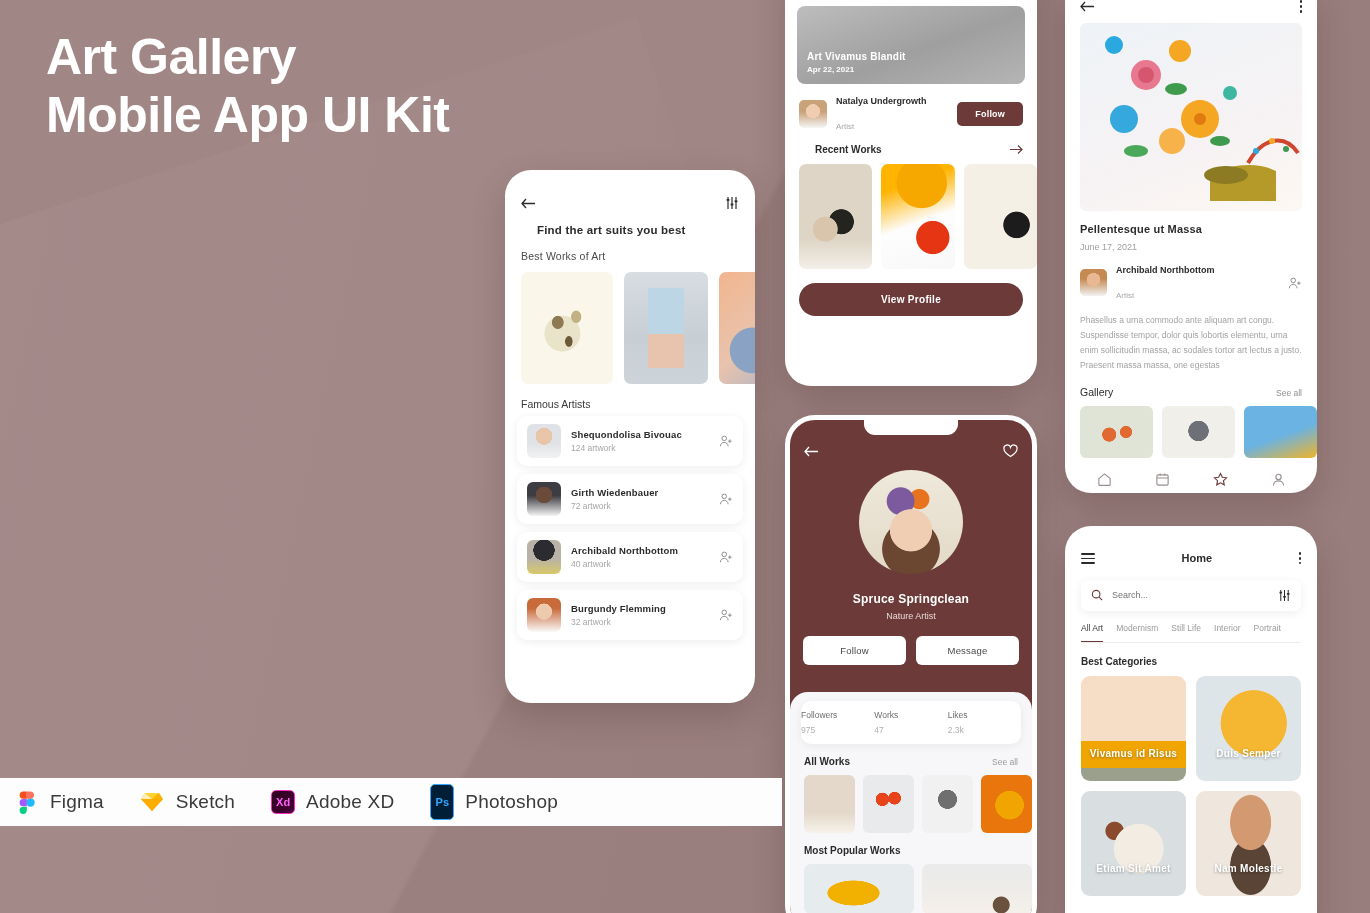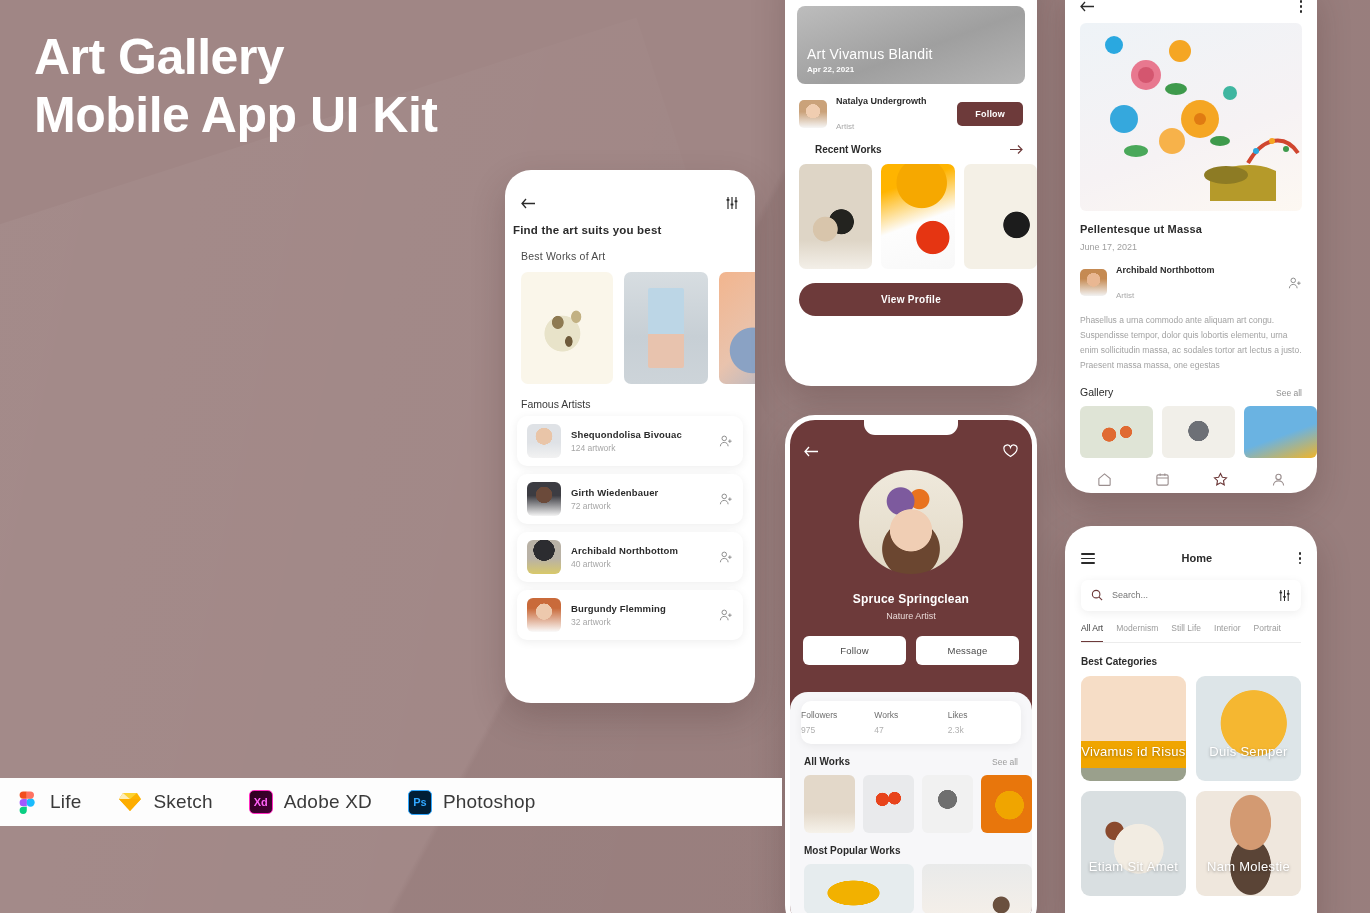--- a/index.html
+++ b/index.html
@@ -17,21 +17,21 @@
   }
   .bg-diag2 {
     position: absolute; left:-200px; top: 150px; width: 1000px; height: 900px;
     background: linear-gradient(120deg, rgba(255,255,255,0.05), rgba(255,255,255,0));
     transform: rotate(-18deg);
     pointer-events: none;
   }
 
   
   .hero {
-    position: absolute; left: 34px; top: 28px; z-index: 5;
+    position: absolute; left: 46px; top: 28px; z-index: 5;
   }
   .hero h1 {
     color: #ffffff;
     font-size: 50px;
     line-height: 58px;
     font-weight: bold;
     letter-spacing: -0.5px;
   }
 
   
@@ -43,37 +43,37 @@
     gap: 0px;
     z-index: 6;
   }
   .soft {
     display: flex; align-items: center; gap: 11px;
     margin-right: 36px;
   }
   .soft .name { font-size: 19px; color: #3a3a3a; letter-spacing: .2px;}
   .logo-box { width: 25px; height: 25px; display:flex; align-items:center; justify-content:center; }
   .xd-box { width: 24px; height: 24px; border-radius: 5px; background: linear-gradient(135deg,#2e001f,#470137); display:flex;align-items:center;justify-content:center; color:#ff61f6; font-size:11px; font-weight:bold; border:1px solid #ff2bc2;}
-  .ps-box { width: 24px; height: 25px; border-radius: 5px; background:#001e36; display:flex;align-items:center;justify-content:center; color:#31a8ff; font-size:11px; font-weight:bold; border:1px solid #31a8ff;}
+  .ps-box { width: 24px; height: 36px; border-radius: 5px; background:#001e36; display:flex;align-items:center;justify-content:center; color:#31a8ff; font-size:11px; font-weight:bold; border:1px solid #31a8ff;}
 
   
   .card {
     position: absolute;
     background: #fff;
     border-radius: 26px;
     box-shadow: 0 14px 34px rgba(60,30,30,0.22);
     overflow: hidden;
     z-index: 4;
   }
 
   
   #phone-browse { left: 505px; top: 170px; width: 250px; height: 533px; }
   .p1-top { display:flex; justify-content:space-between; align-items:center; padding: 26px 16px 0 16px; }
   .icon-arrow { font-size: 16px; color:#2b2b2b; line-height:1; }
-  .p1-head { padding: 14px 16px 0 8px; font-size: 11.5px; font-weight:bold; color:#2b2b2b; letter-spacing:.2px;}
+  .p1-head { padding: 14px 16px 0 32px; font-size: 11.5px; font-weight:bold; color:#2b2b2b; letter-spacing:.2px;}
   .p1-sub  { padding: 14px 16px 0 16px; font-size: 10.5px; color:#4a4a4a; letter-spacing:.2px;}
   .p1-strip { display:flex; gap:11px; padding: 10px 0 0 16px; }
   .art { border-radius: 7px; flex: 0 0 auto; }
   .art-birds { width: 92px; height: 112px; background:
       radial-gradient(ellipse at 52% 62%, #6e5a3a 0 5%, transparent 6%),
       radial-gradient(ellipse at 40% 45%, #8e7a52 0 7%, transparent 8%),
       radial-gradient(ellipse at 60% 40%, #c2b183 0 6%, transparent 7%),
       radial-gradient(circle at 45% 55%, #e8e3c9 0 22%, transparent 23%),
       #faf6ea; }
   .art-door { width: 84px; height: 112px; background:
@@ -104,21 +104,21 @@
   .add-person { width:14px; height:14px; color:#8a8a8a; flex:0 0 auto;}
 
   
   #phone-detail { left: 785px; top: -38px; width: 252px; height: 424px; border-radius: 0 0 26px 26px; }
   .pd-hero {
     margin: 44px 12px 0 12px; height: 78px; border-radius: 8px;
     background: linear-gradient(160deg,#bdbdbd,#9f9f9f 55%, #b5b5b5);
     position: relative;
   }
   .pd-hero-txt { position:absolute; left:10px; bottom:10px; color:#fff; }
-  .pd-hero-title { font-size: 14px; font-weight:normal; letter-spacing:.2px;}
+  .pd-hero-title { font-size: 10px; font-weight:bold; letter-spacing:.2px;}
   .pd-hero-date { font-size: 8px; margin-top:3px; font-weight:bold;}
   .pd-artist { display:flex; align-items:center; gap: 9px; padding: 12px 14px 0 14px;}
   .av-rd { width: 28px; height: 28px; border-radius: 5px; flex:0 0 auto;
     background: radial-gradient(circle at 50% 40%, #f0cdb0 0 32%, transparent 33%), linear-gradient(180deg,#caa27a 0 42%,#f6f6f6);}
   .pd-artist-meta { flex: 1; }
   .pd-an { font-size: 9px; font-weight: bold; color:#2b2b2b;}
   .pd-ar { font-size: 8px; color:#a9a9a9; margin-top:16px;}
   .btn-follow {
     background: #6d3a3a; color:#fff; border:none;
     font-size: 9px; font-weight:bold; padding: 7px 18px; border-radius: 5px;
@@ -230,21 +230,21 @@
       font-family:"Liberation Sans", sans-serif; background:transparent;}
   .ph-tabs { display:flex; gap: 13px; margin: 12px 16px 0 16px; border-bottom: 1px solid #ececec; }
   .ph-tab { font-size: 8.5px; color:#9b9b9b; padding-bottom: 8px; cursor:pointer; white-space:nowrap;}
   .ph-tab.active { color:#3a3a3a; border-bottom: 1.6px solid #6d3a3a; }
   .ph-cat { margin: 13px 16px 0 16px; font-size: 10px; font-weight:bold; color:#2b2b2b;}
   .ph-grid { display:grid; grid-template-columns: 1fr 1fr; gap: 10px; margin: 9px 16px 0 16px;}
   .cat {
     height: 105px; border-radius: 9px; position:relative; overflow:hidden;
     display:flex; align-items:flex-end; justify-content:center; padding-bottom: 22px;
   }
-  .cat .lab { color:#fff; font-size: 13px; font-weight:normal; letter-spacing:.3px; text-shadow: 0 1px 3px rgba(0,0,0,.35); z-index:2;}
+  .cat .lab { color:#fff; font-size: 10px; font-weight:bold; letter-spacing:.3px; text-shadow: 0 1px 3px rgba(0,0,0,.35); z-index:2;}
   .c1 { background: linear-gradient(180deg,#f6ddc6 0 62%, #f0a500 62% 88%, #9aa08c 88%);}
   .c2 { background: radial-gradient(ellipse at 55% 45%, #f5b731 0 40%, transparent 41%), #dde5e8; text-align: center;}
   .c3 { background: radial-gradient(circle at 55% 55%, #f2ece2 0 30%, transparent 31%),
         radial-gradient(circle at 32% 38%, #8a4a2e 0 9%, transparent 10%), #d9dfe1;}
   .c4 { background: radial-gradient(ellipse at 52% 30%, #d39a72 0 26%, transparent 27%),
         radial-gradient(ellipse at 52% 72%, #5a4436 0 26%, transparent 27%), #efe7dd;}
 
   svg { display:block; }
 </style>
 </head>
@@ -264,21 +264,21 @@
   <div class="soft">
     <span class="logo-box">
       <svg width="16" height="23" viewBox="0 0 16 23">
         <circle cx="11.5" cy="11.5" r="4.2" fill="#1abcfe"></circle>
         <path d="M4.2 15.7h3.6v3.6a3.6 3.6 0 1 1-3.6-3.6z" fill="#0acf83"></path>
         <path d="M7.8 .5v7.2H4.2a3.6 3.6 0 0 1 0-7.2z" fill="#f24e1e"></path>
         <path d="M11.4 .5a3.6 3.6 0 0 1 0 7.2H7.8V.5z" fill="#ff7262"></path>
         <path d="M7.8 8.1v7.2H4.2a3.6 3.6 0 0 1 0-7.2z" fill="#a259ff"></path>
       </svg>
     </span>
-    <span class="name">Life</span>
+    <span class="name">Figma</span>
   </div>
 
   <div class="soft">
     <span class="logo-box">
       <svg width="24" height="22" viewBox="0 0 24 22">
         <path d="M5 2h14l4 6-11 12L1 8z" fill="#fdb300"></path>
         <path d="M5 2h14l-7 6z" fill="#fdd231"></path>
         <path d="M1 8h22l-11 12z" fill="#fdad00"></path>
         <path d="M12 8 5 2 1 8z" fill="#feeeb7"></path>
       </svg>

